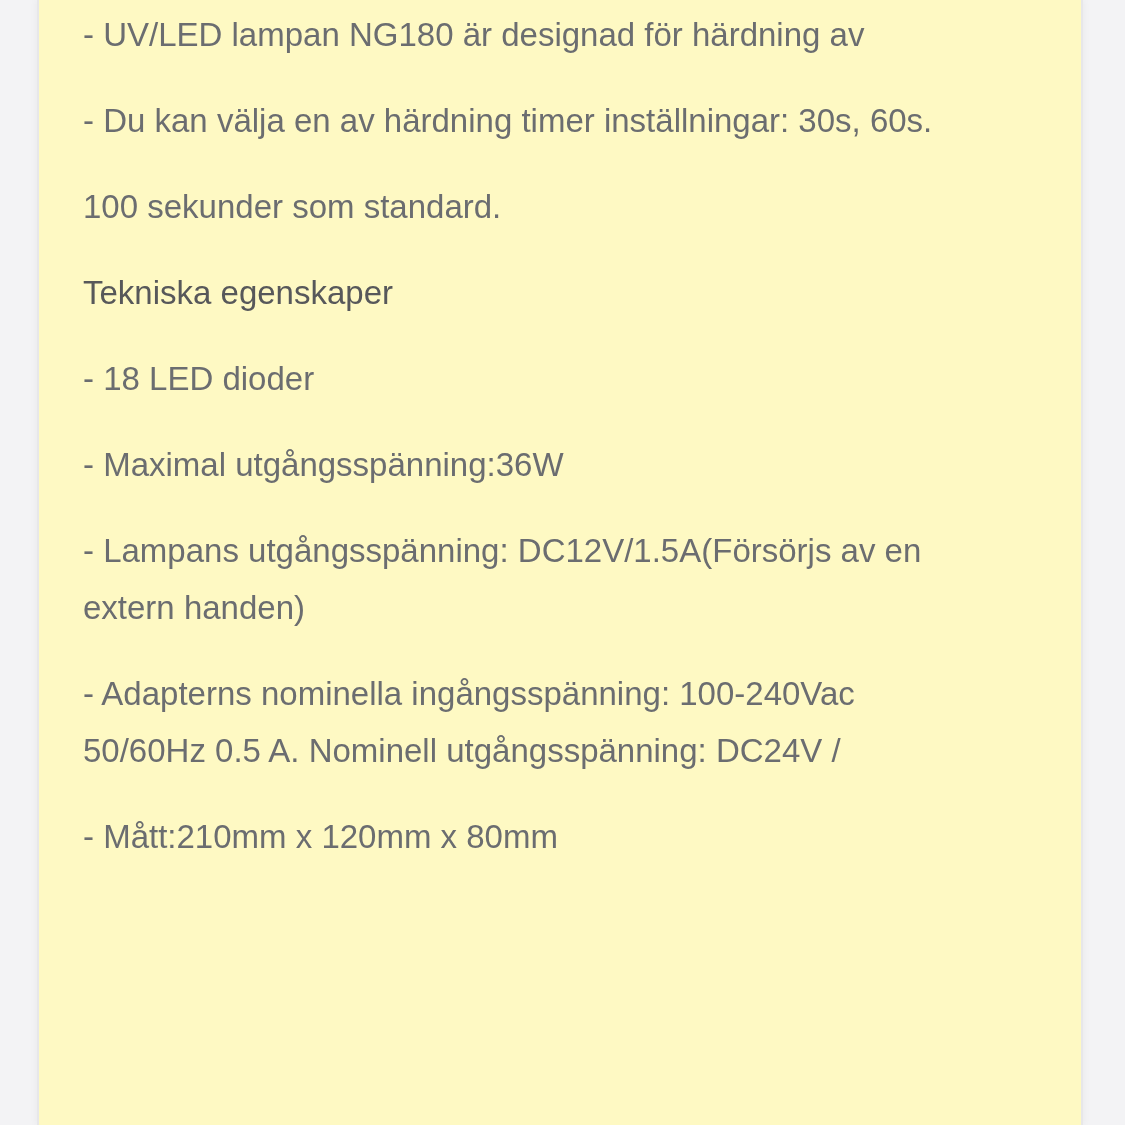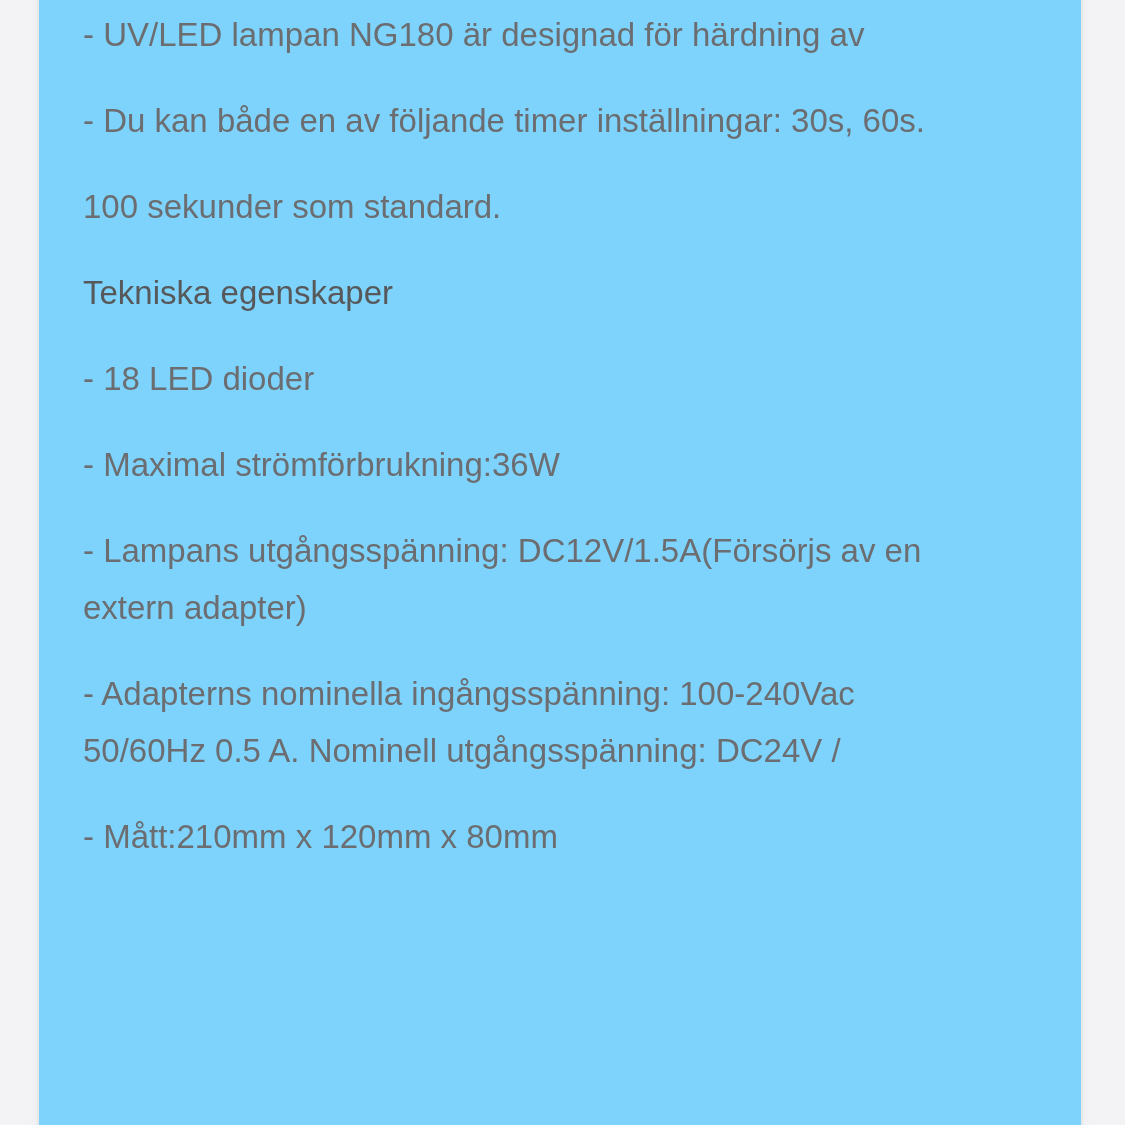--- a/index.html
+++ b/index.html
@@ -12,21 +12,21 @@
   body {
     background: #f3f3f5;
     font-family: "Liberation Sans", "DejaVu Sans", sans-serif;
   }
   .card {
     position: absolute;
     top: 0;
     bottom: 0;
     left: 37px;
     right: 42px;
-    background: #7dd3fc;
+    background: #fef9c3;
     border-left: 2px solid #e7e7e9;
     border-right: 2px solid #e7e7e9;
     box-shadow: 0 0 8px rgba(0,0,0,0.05);
     box-sizing: border-box;
     padding: 6px 48px 0 44px;
   }
   .para {
     font-size: 33px;
     line-height: 57px;
     color: #6b6d70;
@@ -44,37 +44,37 @@
 </style>
 </head>
 <body>
 
 <div class="card">
   <div id="description">
       <div class="para">
         <span class="line">- UV/LED lampan NG180 är designad för härdning av</span>
       </div>
       <div class="para">
-        <span class="line">- Du kan både en av följande timer inställningar: 30s, 60s.</span>
+        <span class="line">- Du kan välja en av härdning timer inställningar: 30s, 60s.</span>
       </div>
       <div class="para">
         <span class="line">100 sekunder som standard.</span>
       </div>
       <div class="para heading">
         <span class="line">Tekniska egenskaper</span>
       </div>
       <div class="para">
         <span class="line">- 18 LED dioder</span>
       </div>
       <div class="para">
-        <span class="line">- Maximal strömförbrukning:36W</span>
+        <span class="line">- Maximal utgångsspänning:36W</span>
       </div>
       <div class="para">
         <span class="line">- Lampans utgångsspänning: DC12V/1.5A(Försörjs av en</span>
-        <span class="line">extern adapter)</span>
+        <span class="line">extern handen)</span>
       </div>
       <div class="para">
         <span class="line">- Adapterns nominella ingångsspänning: 100-240Vac</span>
         <span class="line">50/60Hz 0.5 A. Nominell utgångsspänning: DC24V /</span>
       </div>
       <div class="para">
         <span class="line">- Mått:210mm x 120mm x 80mm</span>
       </div>
     </div>
 </div>

